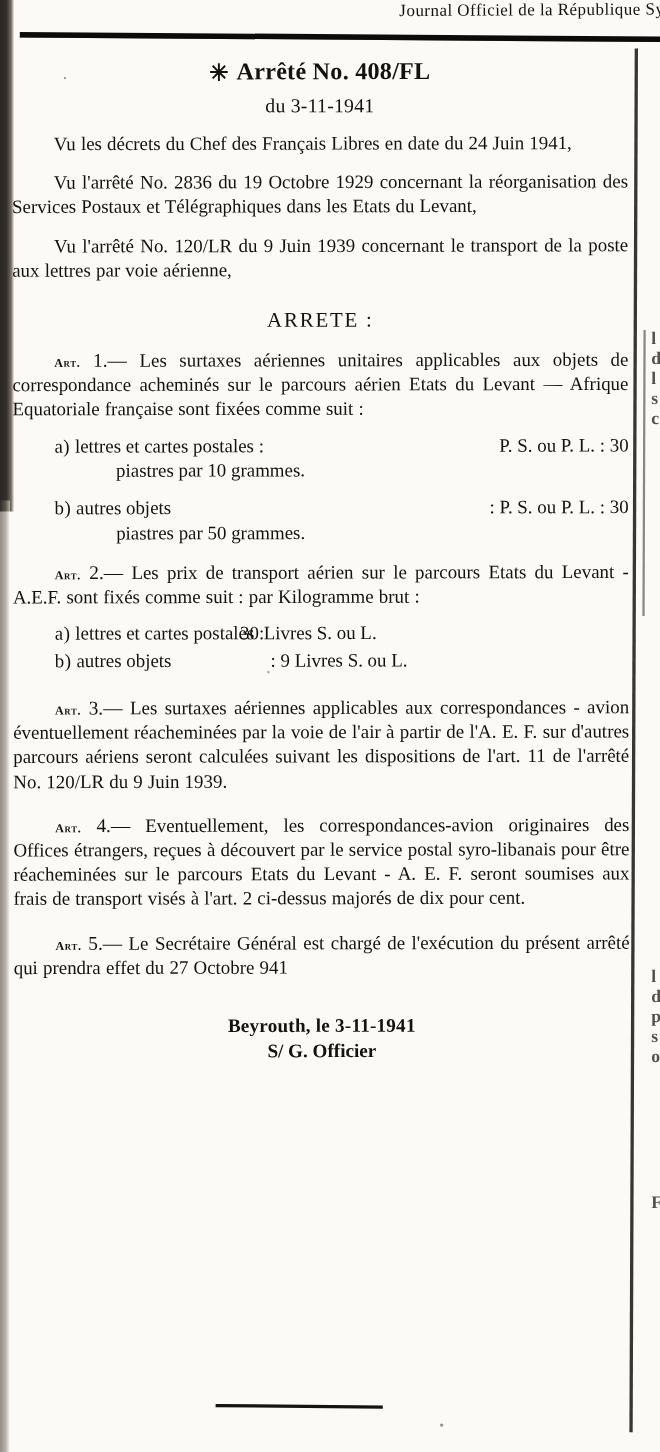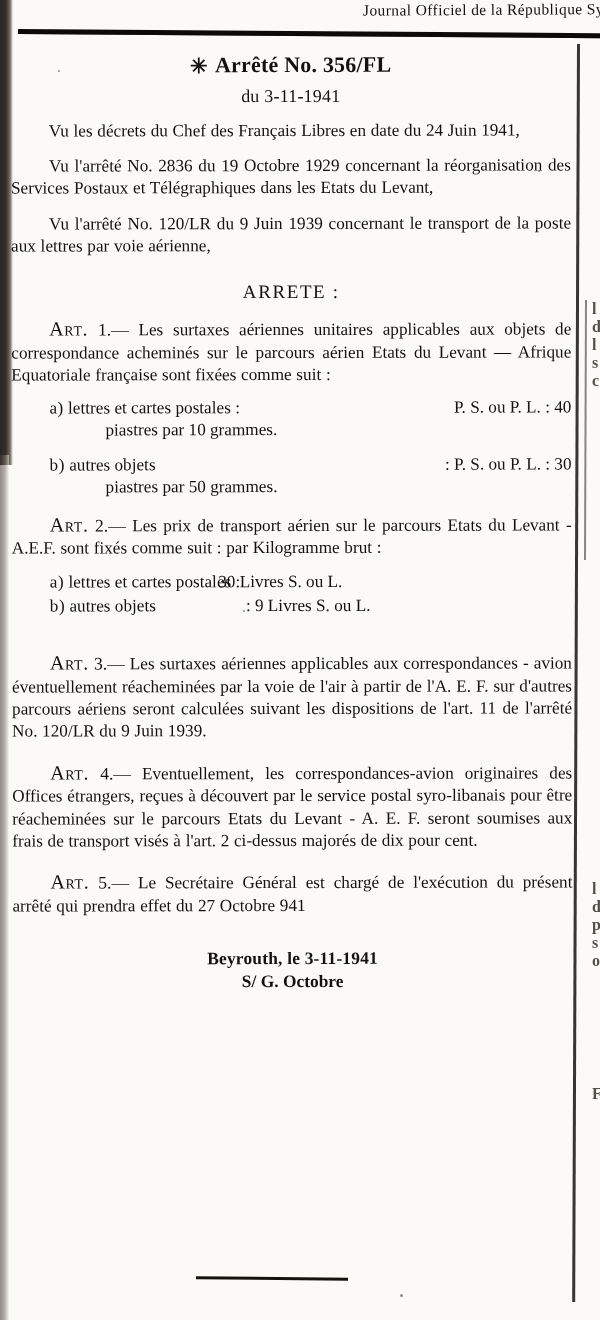--- a/index.html
+++ b/index.html
@@ -70,21 +70,21 @@
     text-align:justify;text-justify:inter-word;
     text-indent:38px;
     word-spacing:.4px;
   }
 
   .arrete-head{
     text-align:center;margin:24px 0 4px 0;
     font-size:19px;letter-spacing:1.6px;
   }
 
-  .artlabel{font-variant:small-caps;font-size:20px;letter-spacing:.6px;font-weight:normal;}
+  .artlabel{font-variant:small-caps;font-size:11px;letter-spacing:.6px;font-weight:bold;}
   .artnum{font-size:17.6px;}
 
   
   ul.items{list-style:none;margin:11px 0 0 0;padding:0;}
   ul.items li{
     font-size:17.2px;line-height:1.3;
     margin:0 0 2px 0;padding:0 0 0 66px;
     text-indent:-28px;
     white-space:normal;
   }
@@ -128,38 +128,38 @@
   </div>
   <div class="rule-top"></div>
 
   <div class="col-rule"></div>
   <div class="col-rule b"></div>
 
   <div class="sheet">
     <div class="col">
 
       <h1 class="title">
-        <span class="star">✳</span><span class="num">Arrêté No. 356/FL</span>
+        <span class="star">✳</span><span class="num">Arrêté No. 408/FL</span>
       </h1>
       <div class="subtitle">du 3-11-1941</div>
 
       <p class="para">Vu les décrets du Chef des Français Libres en date du 24 Juin 1941,</p>
       <p class="para">Vu l'arrêté No. 2836 du 19 Octobre 1929 concernant la réorganisation des Services Postaux et Télégraphiques dans les Etats du Levant,</p>
       <p class="para">Vu l'arrêté No. 120/LR du 9 Juin 1939 concernant le transport de la poste aux lettres par voie aérienne,</p>
 
       <div class="arrete-head">ARRETE :</div>
 
       <p class="para"><span class="artlabel">Art.</span> <span class="artnum">1.—</span> <span>Les surtaxes aériennes unitaires applicables aux objets de correspondance acheminés sur le parcours aérien Etats du Levant — Afrique Equatoriale française sont fixées comme suit :</span></p>
 
       <ul class="items spaced">
         <li>
           <span class="row">
             <span class="lbl"><span class="mark">a)</span> <span>lettres et cartes postales :</span></span>
             <span class="fill"></span>
-            <span class="val">P. S. ou P. L. : 40</span>
+            <span class="val">P. S. ou P. L. : 30</span>
           </span>
           <span class="cont">piastres par 10 grammes.</span>
         </li>
         <li>
           <span class="row">
             <span class="lbl"><span class="mark">b)</span> <span>autres objets</span></span>
             <span class="fill"></span>
             <span class="val">: P. S. ou P. L. : 30</span>
           </span>
           <span class="cont">piastres par 50 grammes.</span>
@@ -178,29 +178,29 @@
         </li>
         <li>
           <span class="row">
             <span class="lbl"><span class="mark">b)</span> <span>autres objets</span></span>
             <span class="fill" style="max-width:118px;"></span>
             <span class="val">:  9 Livres S. ou L.</span>
           </span>
         </li>
       </ul>
 
-      <p class="para" style="margin-top:33px;"><span class="artlabel">Art.</span> <span class="artnum">3.—</span> <span>Les surtaxes aériennes applicables aux correspondances - avion éventuellement réacheminées par la voie de l'air à partir de l'A. E. F. sur d'autres parcours aériens seront calculées suivant les dispositions de l'art. 11 de l'arrêté No. 120/LR du 9 Juin 1939.</span></p>
+      <p class="para" style="margin-top:20px;"><span class="artlabel">Art.</span> <span class="artnum">3.—</span> <span>Les surtaxes aériennes applicables aux correspondances - avion éventuellement réacheminées par la voie de l'air à partir de l'A. E. F. sur d'autres parcours aériens seront calculées suivant les dispositions de l'art. 11 de l'arrêté No. 120/LR du 9 Juin 1939.</span></p>
 
       <p class="para" style="margin-top:17px;"><span class="artlabel">Art.</span> <span class="artnum">4.—</span> <span>Eventuellement, les correspondances-avion originaires des Offices étrangers, reçues à découvert par le service postal syro-libanais pour être réacheminées sur le parcours Etats du Levant - A. E. F. seront soumises aux frais de transport visés à l'art. 2 ci-dessus majorés de dix pour cent.</span></p>
 
       <p class="para" style="margin-top:17px;"><span class="artlabel">Art.</span> <span class="artnum">5.—</span> <span>Le Secrétaire Général est chargé de l'exécution du présent arrêté qui prendra effet du 27 Octobre 941</span></p>
 
       <div class="signature">
         <div class="l1">Beyrouth, le 3-11-1941</div>
-        <div>S/ G. Octobre</div>
+        <div>S/ G. Officier</div>
       </div>
 
     </div>
   </div>
 
   <div class="rule-bottom"></div>
 
   <div class="ghost" style="left:592px;top:300px;">l<br>d<br>l<br>s<br>c</div>
   <div class="ghost" style="left:592px;top:880px;">l<br>d<br>p<br>s<br>o</div>
   <div class="ghost" style="left:592px;top:1085px;">F</div>

